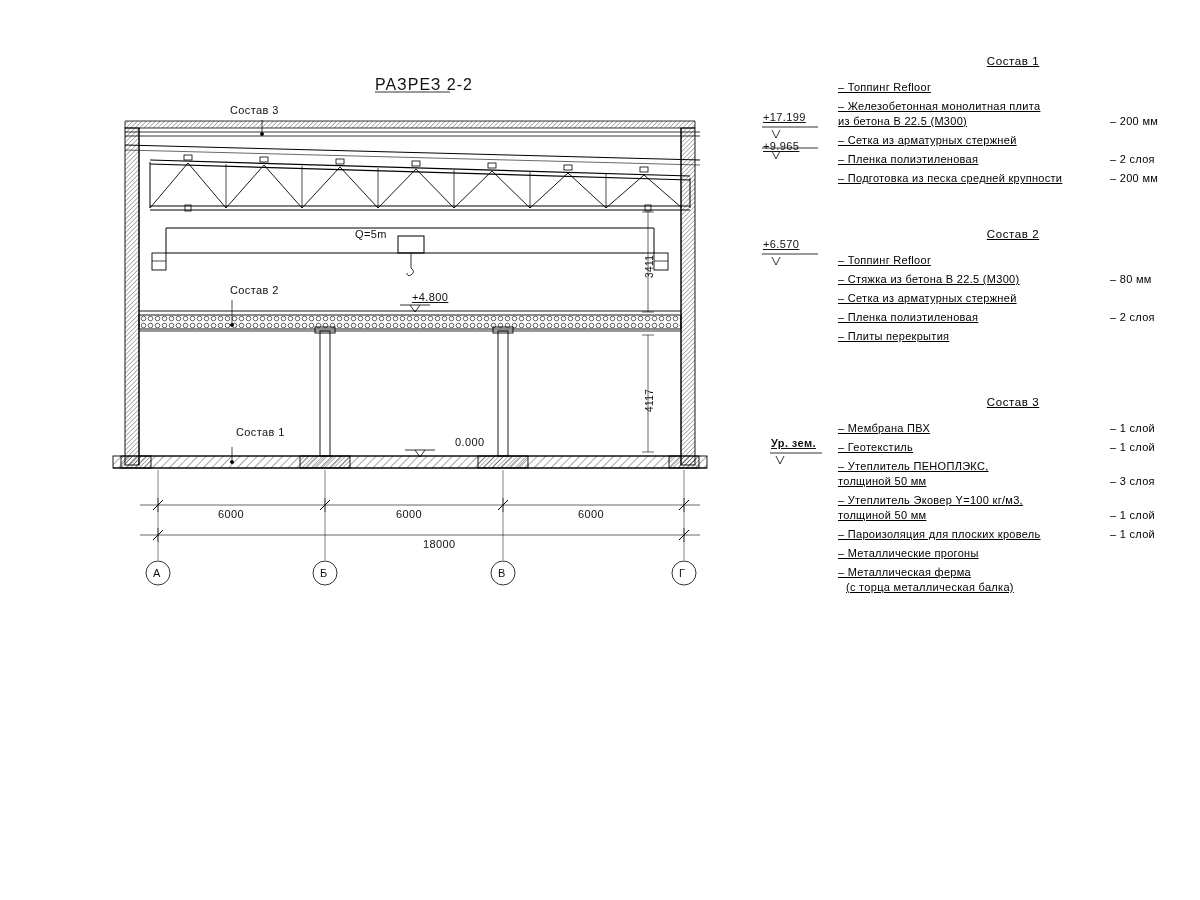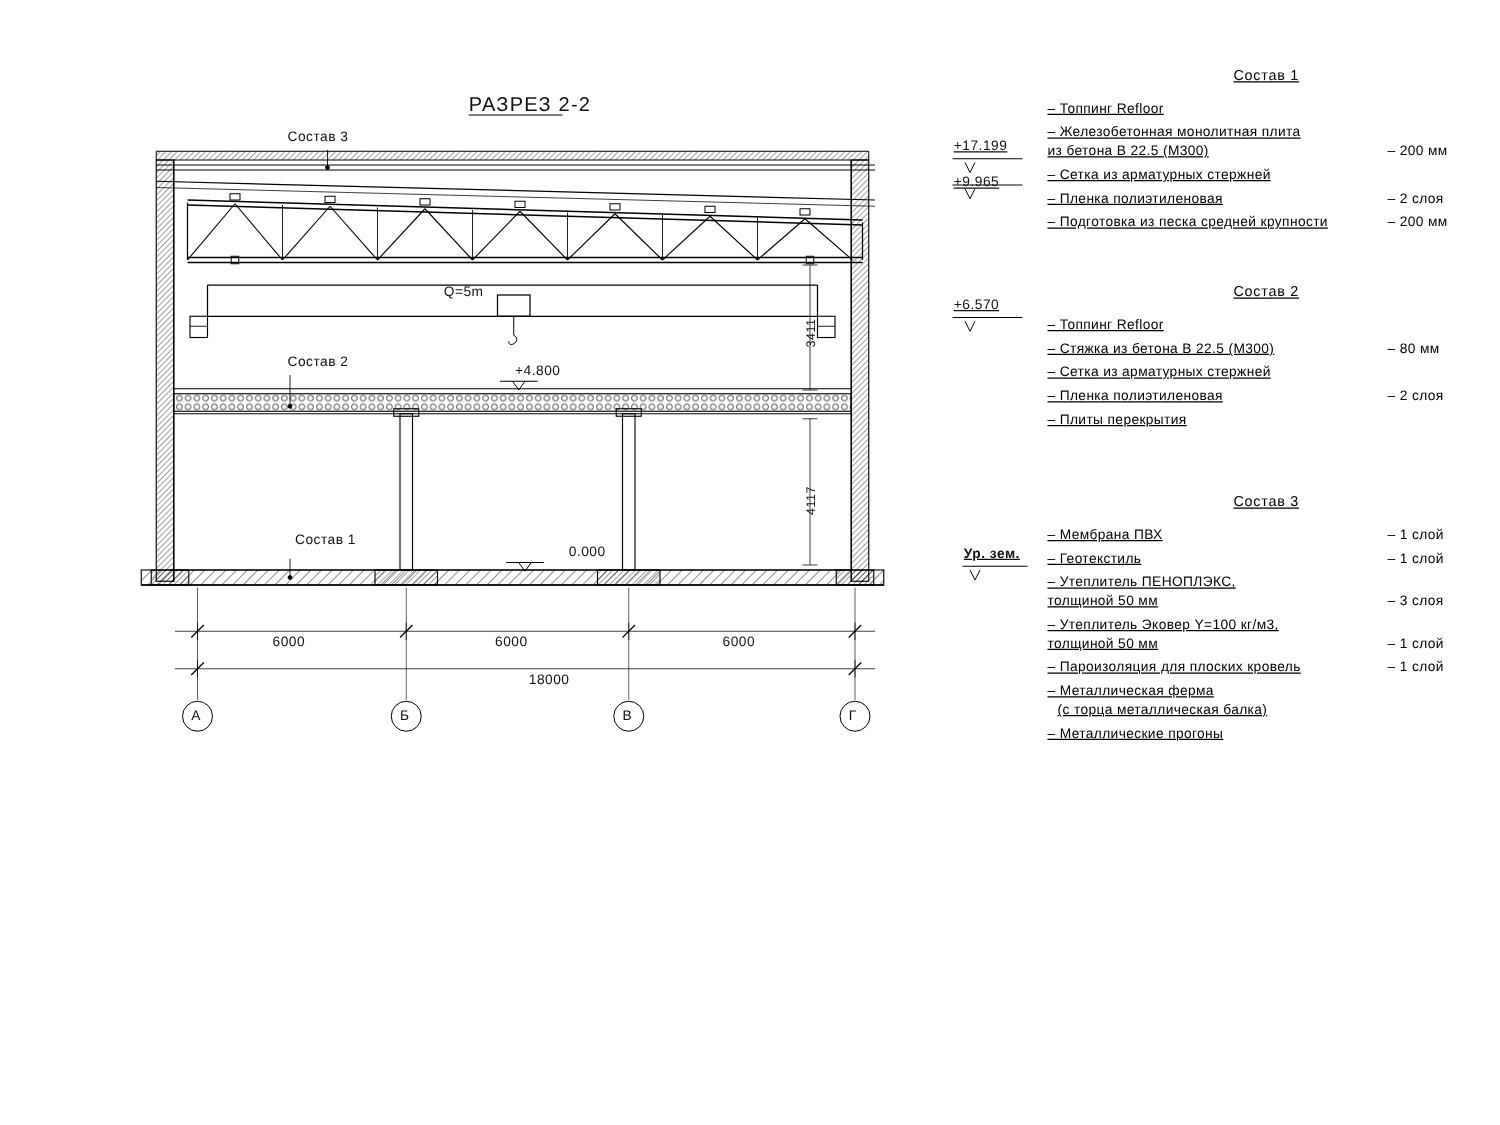--- a/index.html
+++ b/index.html
@@ -289,21 +289,21 @@
   </svg>
 
   <div class="lbl title" style="left:375px; top:76px;">РАЗРЕЗ 2-2</div>
 
   <div class="lbl" style="left:230px; top:104px;">Состав 3</div>
   <div class="lbl" style="left:230px; top:284px;">Состав 2</div>
   <div class="lbl" style="left:236px; top:426px;">Состав 1</div>
 
   <div class="lbl" style="left:355px; top:228px;">Q=5m</div>
 
-  <div class="lbl" style="left:412px; top:291px;">+4.800</div>
+  <div class="lbl" style="left:412px; top:291px;text-decoration:underline;">+4.800</div>
   <div class="lbl" style="left:418px; top:436px;padding-left:37px;">0.000</div>
 
   <div class="lbl small rot90" style="left:644px; top:278px;">3411</div>
   <div class="lbl small rot90" style="left:644px; top:412px;">4117</div>
 
   <div class="lbl underline" style="left:763px; top:111px;">+17.199</div>
   <div class="lbl underline" style="left:763px; top:128px;margin-top:12px;">+9.965</div>
   <div class="lbl underline" style="left:763px; top:238px;">+6.570</div>
   <div class="lbl underline bold" style="left:771px; top:437px;">Ур. зем.</div>
 
@@ -393,25 +393,25 @@
         <span>– Утеплитель Эковер Y=100 кг/м3,</span>
         <span class="sub">толщиной 50 мм</span>
       </div>
       <div class="val" style="align-self:flex-end;">– 1 слой</div>
     </div>
     <div class="spec-row">
       <div class="txt">– Пароизоляция для плоских кровель</div>
       <div class="val">– 1 слой</div>
     </div>
     <div class="spec-row">
+      <div class="txt">– Металлические прогоны</div>
+      <div class="val"></div>
+    </div>
+    <div class="spec-row">
       <div class="txt">
         <span>– Металлическая ферма</span>
         <span class="sub" style="padding-left:8px;">(с торца металлическая балка)</span>
       </div>
       <div class="val"></div>
     </div>
-    <div class="spec-row">
-      <div class="txt">– Металлические прогоны</div>
-      <div class="val"></div>
-    </div>
   </div>
 
 </div>
 
 </body></html>

